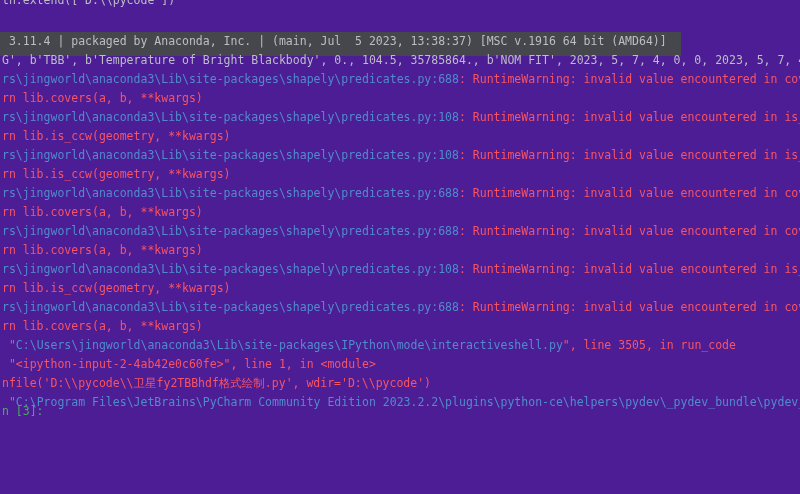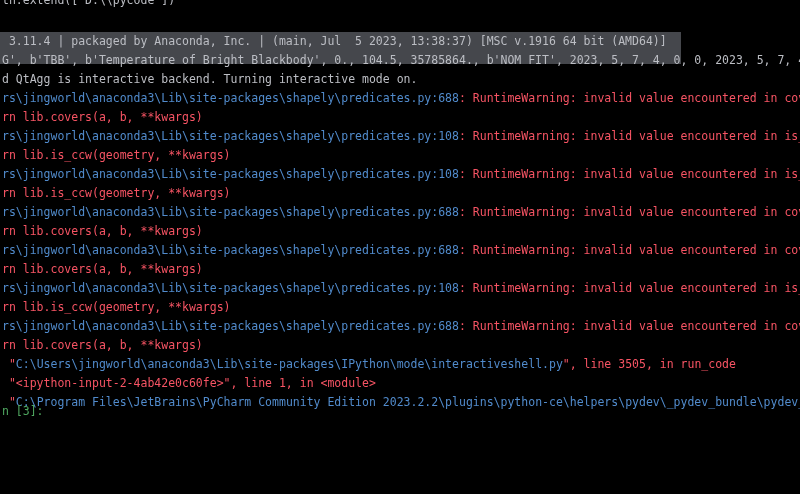--- a/index.html
+++ b/index.html
@@ -3,61 +3,61 @@
 <meta charset="utf-8">
 <style>
   html, body { margin: 0; padding: 0; }
   body {
     width: 800px; height: 494px; overflow: hidden;
     background: #212226;
     font-family: "DejaVu Sans Mono", "Liberation Mono", monospace;
   }
   #console {
     position: absolute; left: 0; top: 0; width: 800px; height: 494px;
-    overflow: hidden; background: #000000;
+    overflow: hidden; background: #4c1d95;
   }
   #console-lines {
     position: absolute; top: -9px; left: 2px; right: 0;
     font-size: 11.5px;
   }
   .line { height: 19px; line-height: 19px; white-space: pre; }
   .line.blank { height: 22px; }
   .line.prompt-row { margin-top: -10px; }
   .hl {
-    display: inline-block; height: 32px;
+    display: inline-block; height: 24px;
     background: #45474c;
     padding: 0 14px 0 2px; margin-left: -2px;
   }
   .seg-plain  { color: #bcbec4; }
   .seg-link   { color: #518bcc; cursor: pointer; }
   .seg-error  { color: #f75464; }
   .seg-prompt { color: #4fa860; }
 </style>
 </head>
 <body>
 
 <div id="console">
   <div id="console-lines">
       <div class="line"><span class="seg-plain">th.extend(['D:\\pycode'])</span></div>
       <div class="line blank"></div>
       <div class="line"><span class="hl"><span class="seg-plain"> 3.11.4 | packaged by Anaconda, Inc. | (main, Jul  5 2023, 13:38:37) [MSC v.1916 64 bit (AMD64)]</span></span></div>
       <div class="line"><span class="seg-plain">G', b'TBB', b'Temperature of Bright Blackbody', 0., 104.5, 35785864., b'NOM FIT', 2023, 5, 7, 4, 0, 0, 2023, 5, 7, 4,</span></div>
-      <div class="line"><span class="seg-plain">d QtAgg is interactive backend. Turning interactive mode on.</span></div>
       <div class="line"><span class="seg-link">rs\jingworld\anaconda3\Lib\site-packages\shapely\predicates.py:688</span><span class="seg-error">: RuntimeWarning: invalid value encountered in covers</span></div>
       <div class="line"><span class="seg-error">rn lib.covers(a, b, **kwargs)</span></div>
       <div class="line"><span class="seg-link">rs\jingworld\anaconda3\Lib\site-packages\shapely\predicates.py:108</span><span class="seg-error">: RuntimeWarning: invalid value encountered in is_ccw</span></div>
       <div class="line"><span class="seg-error">rn lib.is_ccw(geometry, **kwargs)</span></div>
       <div class="line"><span class="seg-link">rs\jingworld\anaconda3\Lib\site-packages\shapely\predicates.py:108</span><span class="seg-error">: RuntimeWarning: invalid value encountered in is_ccw</span></div>
       <div class="line"><span class="seg-error">rn lib.is_ccw(geometry, **kwargs)</span></div>
       <div class="line"><span class="seg-link">rs\jingworld\anaconda3\Lib\site-packages\shapely\predicates.py:688</span><span class="seg-error">: RuntimeWarning: invalid value encountered in covers</span></div>
       <div class="line"><span class="seg-error">rn lib.covers(a, b, **kwargs)</span></div>
       <div class="line"><span class="seg-link">rs\jingworld\anaconda3\Lib\site-packages\shapely\predicates.py:688</span><span class="seg-error">: RuntimeWarning: invalid value encountered in covers</span></div>
       <div class="line"><span class="seg-error">rn lib.covers(a, b, **kwargs)</span></div>
       <div class="line"><span class="seg-link">rs\jingworld\anaconda3\Lib\site-packages\shapely\predicates.py:108</span><span class="seg-error">: RuntimeWarning: invalid value encountered in is_ccw</span></div>
       <div class="line"><span class="seg-error">rn lib.is_ccw(geometry, **kwargs)</span></div>
       <div class="line"><span class="seg-link">rs\jingworld\anaconda3\Lib\site-packages\shapely\predicates.py:688</span><span class="seg-error">: RuntimeWarning: invalid value encountered in covers</span></div>
       <div class="line"><span class="seg-error">rn lib.covers(a, b, **kwargs)</span></div>
       <div class="line"><span class="seg-error"> "</span><span class="seg-link">C:\Users\jingworld\anaconda3\Lib\site-packages\IPython\mode\interactiveshell.py</span><span class="seg-error">", line 3505, in run_code</span></div>
       <div class="line"><span class="seg-error"> "&lt;ipython-input-2-4ab42e0c60fe&gt;", line 1, in &lt;module&gt;</span></div>
+      <div class="line"><span class="seg-error">nfile('D:\\pycode\\卫星fy2TBBhdf格式绘制.py', wdir='D:\\pycode')</span></div>
       <div class="line"><span class="seg-error"> "</span><span class="seg-link">C:\Program Files\JetBrains\PyCharm Community Edition 2023.2.2\plugins\python-ce\helpers\pydev\_pydev_bundle\pydev_umd.py</span></div>
       <div class="line prompt-row"><span class="seg-prompt">n [3]:</span></div>
     </div>
 </div>
 
 </body></html>

